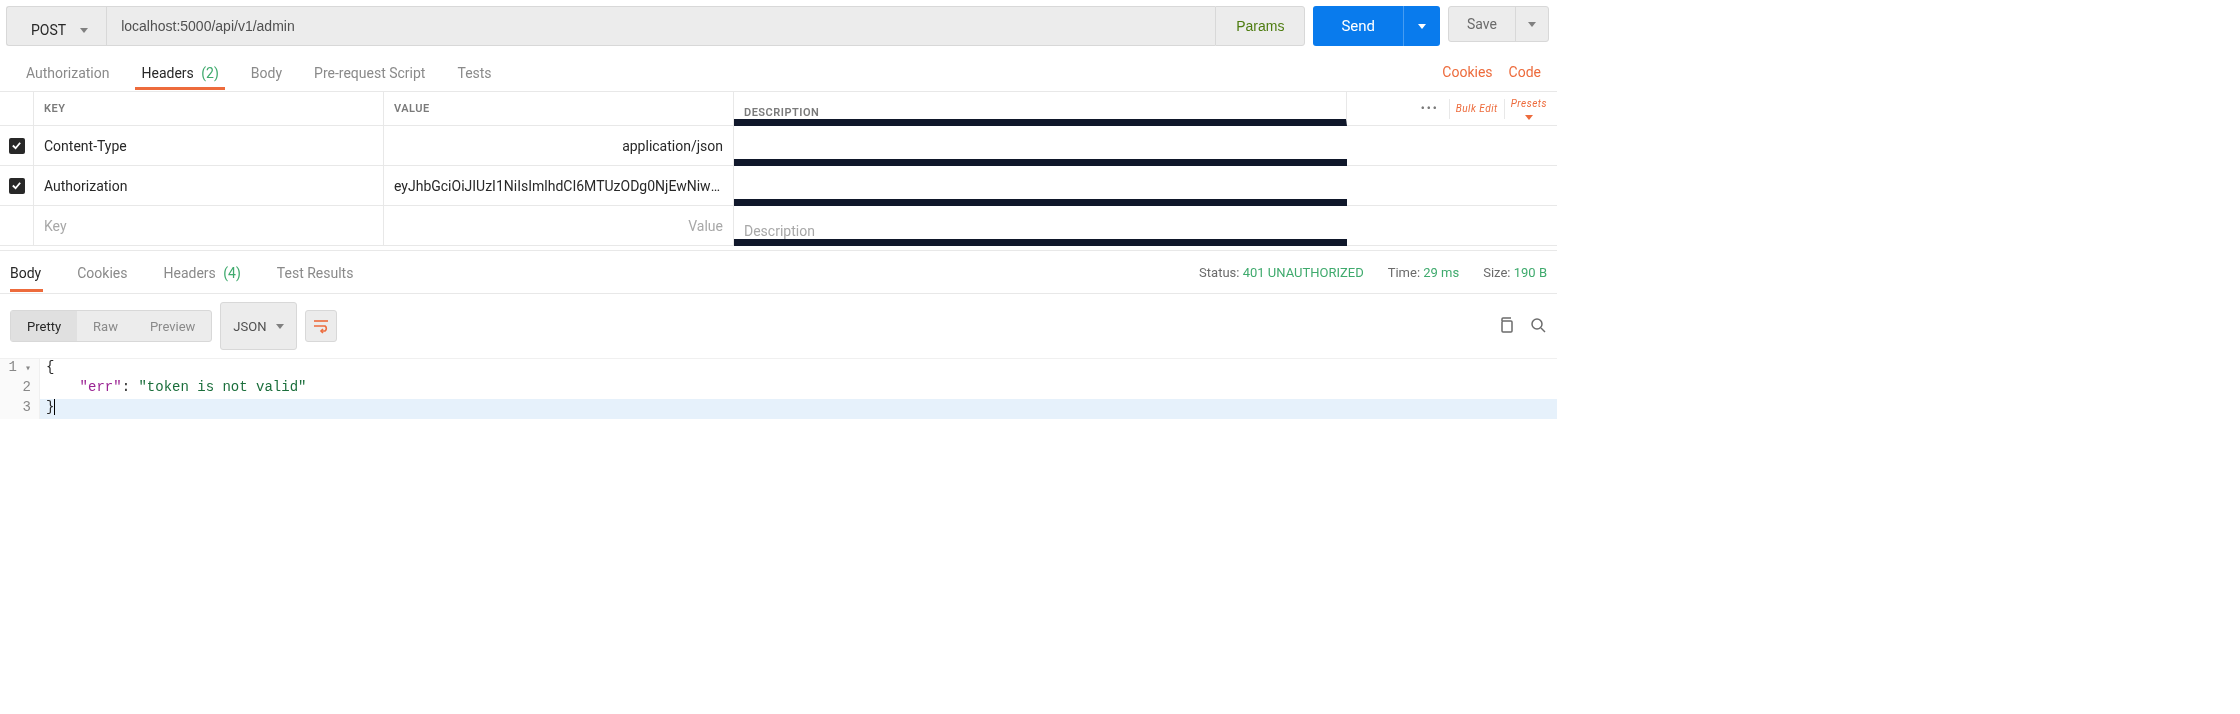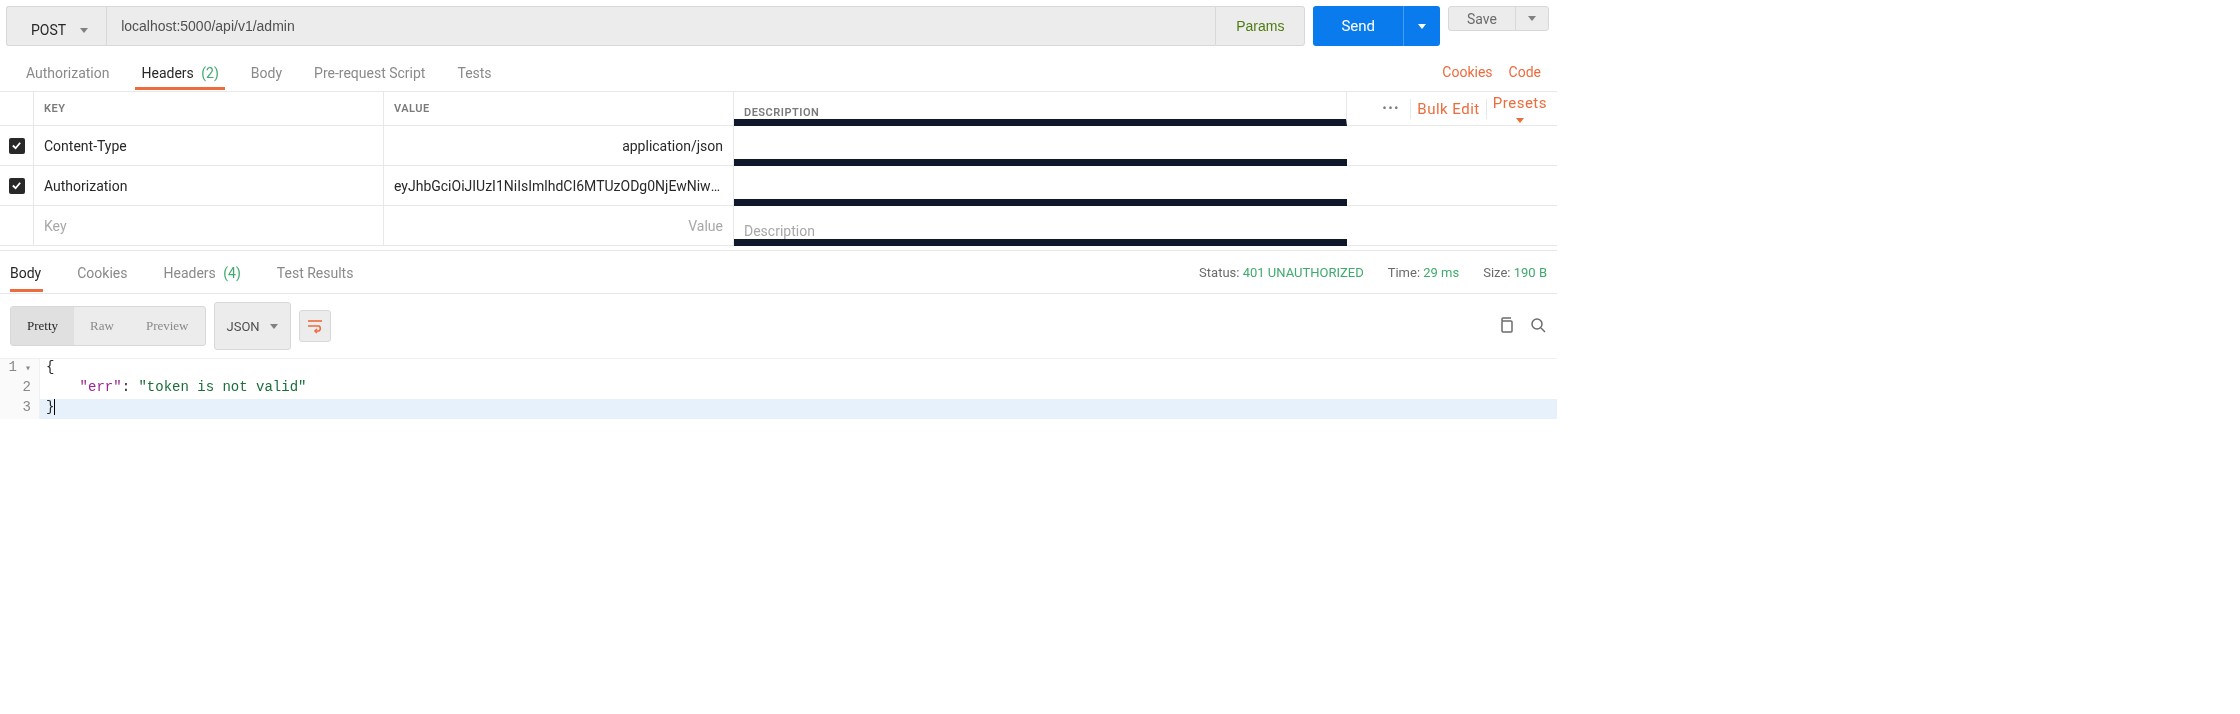--- a/index.html
+++ b/index.html
@@ -72,21 +72,21 @@
     padding: 0 14px;
     border-left: 1px solid rgba(255,255,255,0.25);
     height: 100%;
     display: flex;
     align-items: center;
   }
   .save-btn {
     background: #ececec;
     border: 1px solid #d8d8d8;
     border-radius: 3px;
-    height: 25px;
+    height: 36px;
     display: flex;
     align-items: center;
     cursor: pointer;
     color: #6b6b6b;
   }
   .save-btn .label { padding: 0 18px; font-size: 14px; }
   .save-btn .caret-box {
     padding: 0 12px;
     border-left: 1px solid #d8d8d8;
     height: 100%;
@@ -158,21 +158,21 @@
   .placeholder-row .col-key, .placeholder-row .col-value, .placeholder-row .col-desc { color: #a8a8a8; }
   .checkbox {
     width: 16px; height: 16px;
     background: #282828;
     border-radius: 2px;
     display:flex; align-items:center; justify-content:center;
   }
   .checkbox svg { width: 11px; height: 11px; }
   .dots { letter-spacing: 2px; color: #7a7a7a; font-weight:700; cursor:pointer; padding-right:4px;}
   .divider-v { width:1px; height:20px; background:#e8e8e8; }
-  .link-orange { color:#ed6b3c; cursor:pointer; font-size:15px; }
+  .link-orange { color:#ed6b3c; cursor:pointer; font-size:10px;font-style:italic; }
   .presets { display:flex; align-items:center; gap:6px;flex-direction:column; }
 
   
   .resp-tabs-row {
     display:flex; align-items:center;
     height: 44px;
     padding: 0 10px;
     border-top: 1px solid #e8e8e8;
     border-bottom: 1px solid #e8e8e8;
     margin-top: 4px;
@@ -197,22 +197,21 @@
   
   .body-toolbar {
     display:flex; align-items:center; gap:8px;
     padding: 8px 10px;
   }
   .seg-group {
     display:flex;
     background:#ececec;
     border:1px solid #d8d8d8;
     border-radius:3px;
-    height:40px;
-    font-family:Liberation Serif, serif;
+    height:32px;
   }
   .seg-item { padding:0 16px; display:flex; align-items:center; color:#8a8a8a; cursor:pointer; font-size:13px;}
   .seg-item.active { background:#e0e0e0; color:#282828; }
   .json-select {
     background:#ececec;
     border:1px solid #d8d8d8;
     border-radius:3px;
     height:48px;
     display:flex; align-items:center; gap:10px;
     padding:0 12px;

